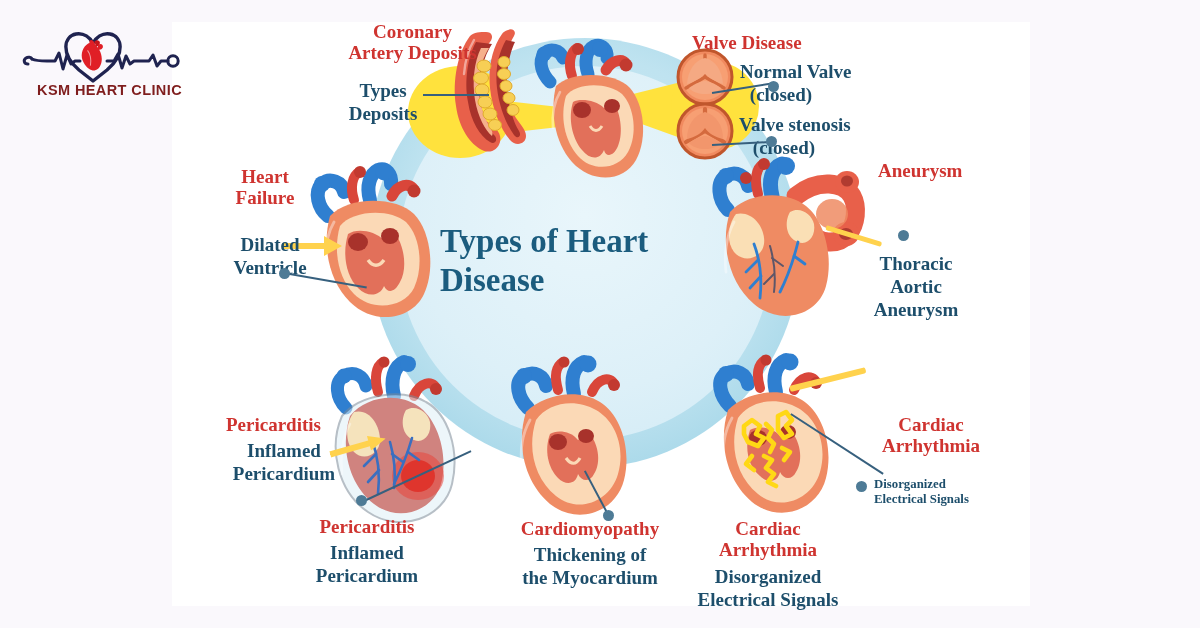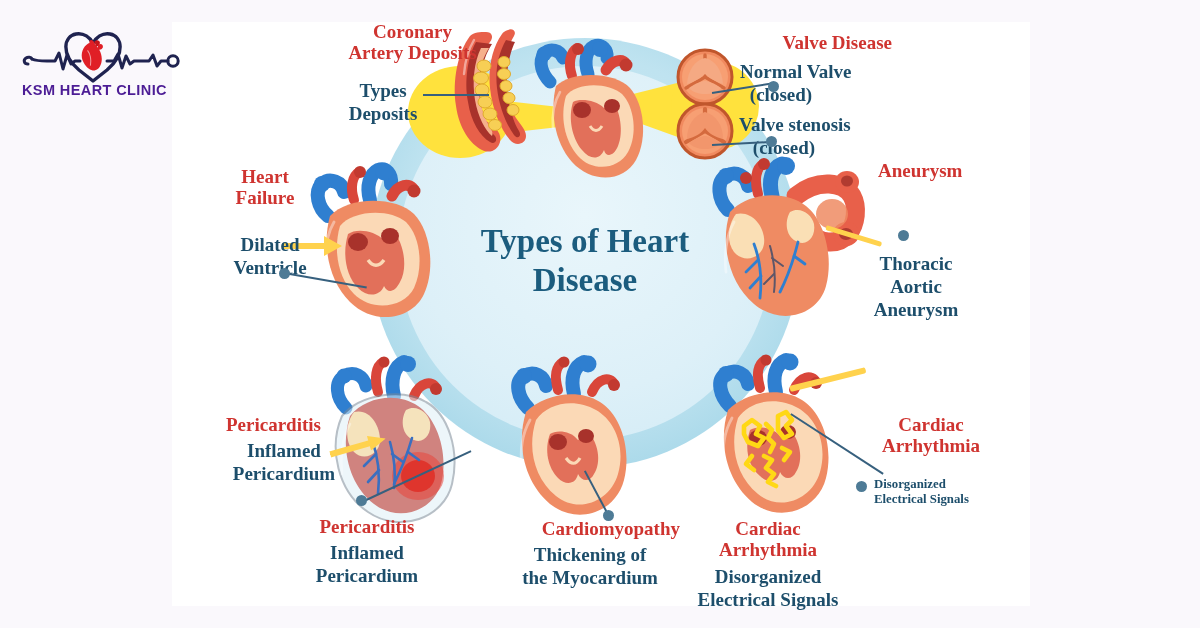--- a/index.html
+++ b/index.html
@@ -13,36 +13,36 @@
   
   .card{
     position:absolute;left:172px;top:22px;width:858px;height:584px;
     background:#ffffff;
   }
 
   
   .logo{position:absolute;left:22px;top:24px;width:160px;height:82px;}
   .logo svg{display:block;}
   .logo-text{
-    position:absolute;left:0;top:58px;width:160px;text-align:left;
-    color:#4c1d95;font-family:"Liberation Sans",sans-serif;
+    position:absolute;left:0;top:58px;width:160px;text-align:right;
+    color:#7f1d1d;font-family:"Liberation Sans",sans-serif;
     font-size:14.5px;font-weight:700;letter-spacing:.4px;
   }
 
   
   .ring{
     position:absolute;left:370px;top:38px;width:430px;height:430px;border-radius:50%;
     background:radial-gradient(circle at 50% 45%, #cdeaf4 0%, #bfe3f0 55%, #a8d8e9 78%, #8fcde4 100%);
   }
   .ring-inner{
     position:absolute;left:398px;top:66px;width:374px;height:374px;border-radius:50%;
     background:radial-gradient(circle at 50% 40%, #e9f6fb 0%, #ddf0f8 60%, #cfeaf5 100%);
   }
   .center-title{
-    position:absolute;left:440px;top:222px;width:290px;text-align:center;
+    position:absolute;left:440px;top:222px;width:290px;
     color:#1b5c7e;font-weight:700;font-size:33px;line-height:1.18;
   }
 
   
   .lbl-main{
     position:absolute;color:#cf3430;font-weight:700;font-size:19px;line-height:1.12;
   }
   .lbl-sub{
     position:absolute;color:#1d4e6b;font-weight:700;font-size:19px;line-height:1.2;
   }
@@ -149,21 +149,21 @@
 
   <svg style="position:absolute;left:676px;top:102px;" width="58" height="58">
     <circle cx="29" cy="29" r="27" fill="#f18a5f" stroke="#c0562c" stroke-width="3"></circle>
     <circle cx="29" cy="29" r="23" fill="#f79f73"></circle>
     <path d="M29 29 L29 7 M29 29 L10 40 M29 29 L48 40" stroke="#d46a3e" stroke-width="4.2" fill="none" stroke-linecap="round"></path>
     <path d="M29 10 C18 13 11 23 11 37 C19 35 26 31 29 26 Z" fill="#f2966c"></path>
     <path d="M29 10 C40 13 47 23 47 37 C39 35 32 31 29 26 Z" fill="#f2966c"></path>
     <path d="M13 41 C20 49 38 49 45 41 C38 36 32 34 29 34 C26 34 20 36 13 41 Z" fill="#f2966c"></path>
   </svg>
 
-  <div class="lbl-main" style="left:692px;top:32px;width:200px;text-align:right;">
+  <div class="lbl-main" style="left:692px;top:32px;width:200px;">
     <div>Valve Disease</div>
   </div>
   <div class="lbl-sub" style="left:740px;top:61px;width:140px;">
     <div>Normal Valve</div>
     <div style="text-align:center;width:82px;">(closed)</div>
   </div>
   <div class="lead" style="left:712px;top:92px;width:62px;transform:rotate(-9deg);"></div>
   <div class="dot" style="left:768px;top:81px;"></div>
 
   <div class="lbl-sub" style="left:739px;top:114px;width:140px;">
@@ -348,21 +348,21 @@
     <path d="M50 82 C44 98 48 116 58 126 C66 134 76 132 78 122 L78 88 C70 78 56 78 50 82 Z" fill="#e2705a"></path>
     <path d="M88 80 C98 90 102 110 94 122 C90 130 82 130 78 122 L78 88 Z" fill="#e2705a"></path>
     <ellipse cx="58" cy="90" rx="9" ry="8" fill="#a8322b"></ellipse>
     <ellipse cx="86" cy="84" rx="8" ry="7" fill="#a8322b"></ellipse>
     <path d="M66 106 C71 113 76 113 80 106" fill="none" stroke="#fbd9b6" stroke-width="3.2"></path>
     <path d="M30 68 C22 82 20 100 22 116" fill="none" stroke="#fff" stroke-width="2.8" opacity=".4" stroke-linecap="round"></path>
   </svg>
   <div class="lead" style="left:585px;top:470px;width:50px;transform:rotate(62deg);"></div>
   <div class="dot" style="left:603px;top:510px;"></div>
 
-  <div class="lbl-main c" style="left:500px;top:518px;width:180px;text-align:right;">
+  <div class="lbl-main c" style="left:500px;top:518px;width:180px;">
     <div>Cardiomyopathy</div>
   </div>
   <div class="lbl-sub c" style="left:500px;top:544px;width:180px;">
     <div>Thickening of</div>
     <div>the Myocardium</div>
   </div>
 
   <svg style="position:absolute;left:700px;top:352px;" width="175" height="165">
     <path d="M30 54 C20 44 16 28 26 22 C36 16 46 22 48 32" fill="none" stroke="#2f7fd0" stroke-width="14" stroke-linecap="round"></path>
     <path d="M76 40 C72 24 76 12 86 8" fill="none" stroke="#2f7fd0" stroke-width="14" stroke-linecap="round"></path>

